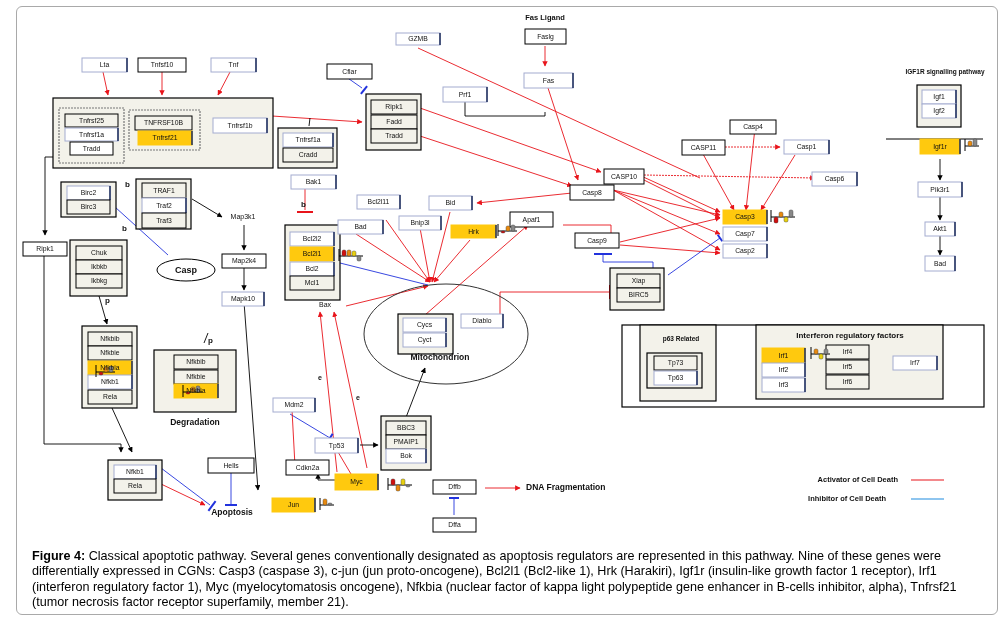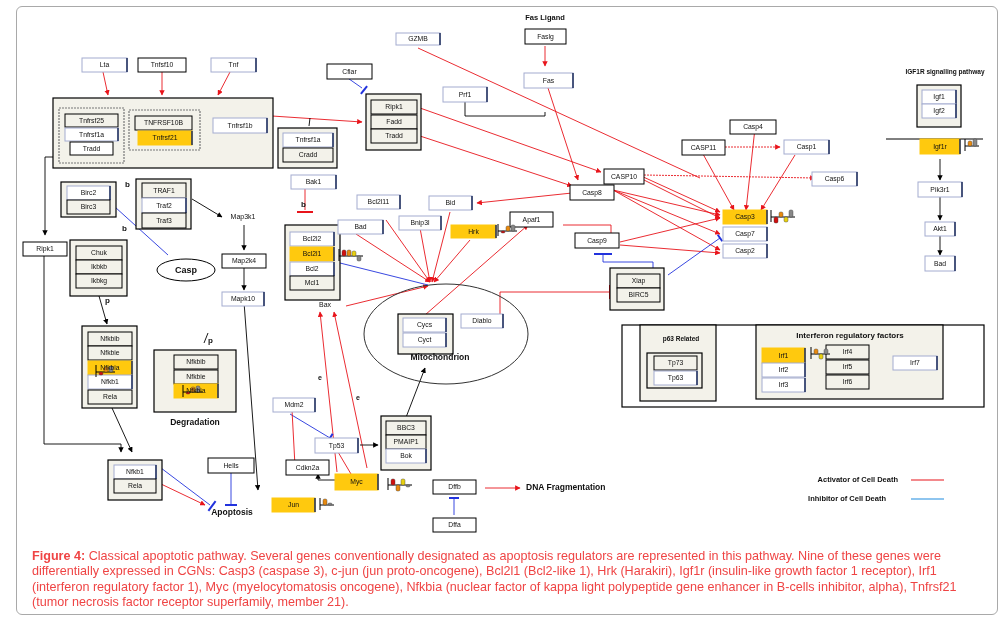--- a/index.html
+++ b/index.html
@@ -1,19 +1,19 @@
 <!DOCTYPE html>
 <html><head>
 <meta charset="utf-8">
 <style>
   html,body{margin:0;padding:0;background:#fff;}
   body{width:1002px;height:620px;position:relative;overflow:hidden;font-family:"Liberation Sans",sans-serif;}
   #frame{position:absolute;left:16px;top:6px;width:982px;height:609px;border:1px solid #a9a9a9;border-radius:6px;box-sizing:border-box;}
   #diagram{position:absolute;left:0;top:0;}
-  #caption{position:absolute;left:32px;top:549px;width:955px;font-size:12.6px;line-height:15.3px;color:#ef4444;}
+  #caption{position:absolute;left:32px;top:549px;width:955px;font-size:12.6px;line-height:15.3px;color:#000000;}
   #caption b{font-weight:bold;}
   .t{font-family:"Liberation Sans",sans-serif;}
 </style>
 </head>
 <body>
 
 <div id="frame"></div>
 
 <svg id="diagram" width="1002" height="545" viewBox="0 0 1002 545" xmlns="http://www.w3.org/2000/svg">
   <defs>

